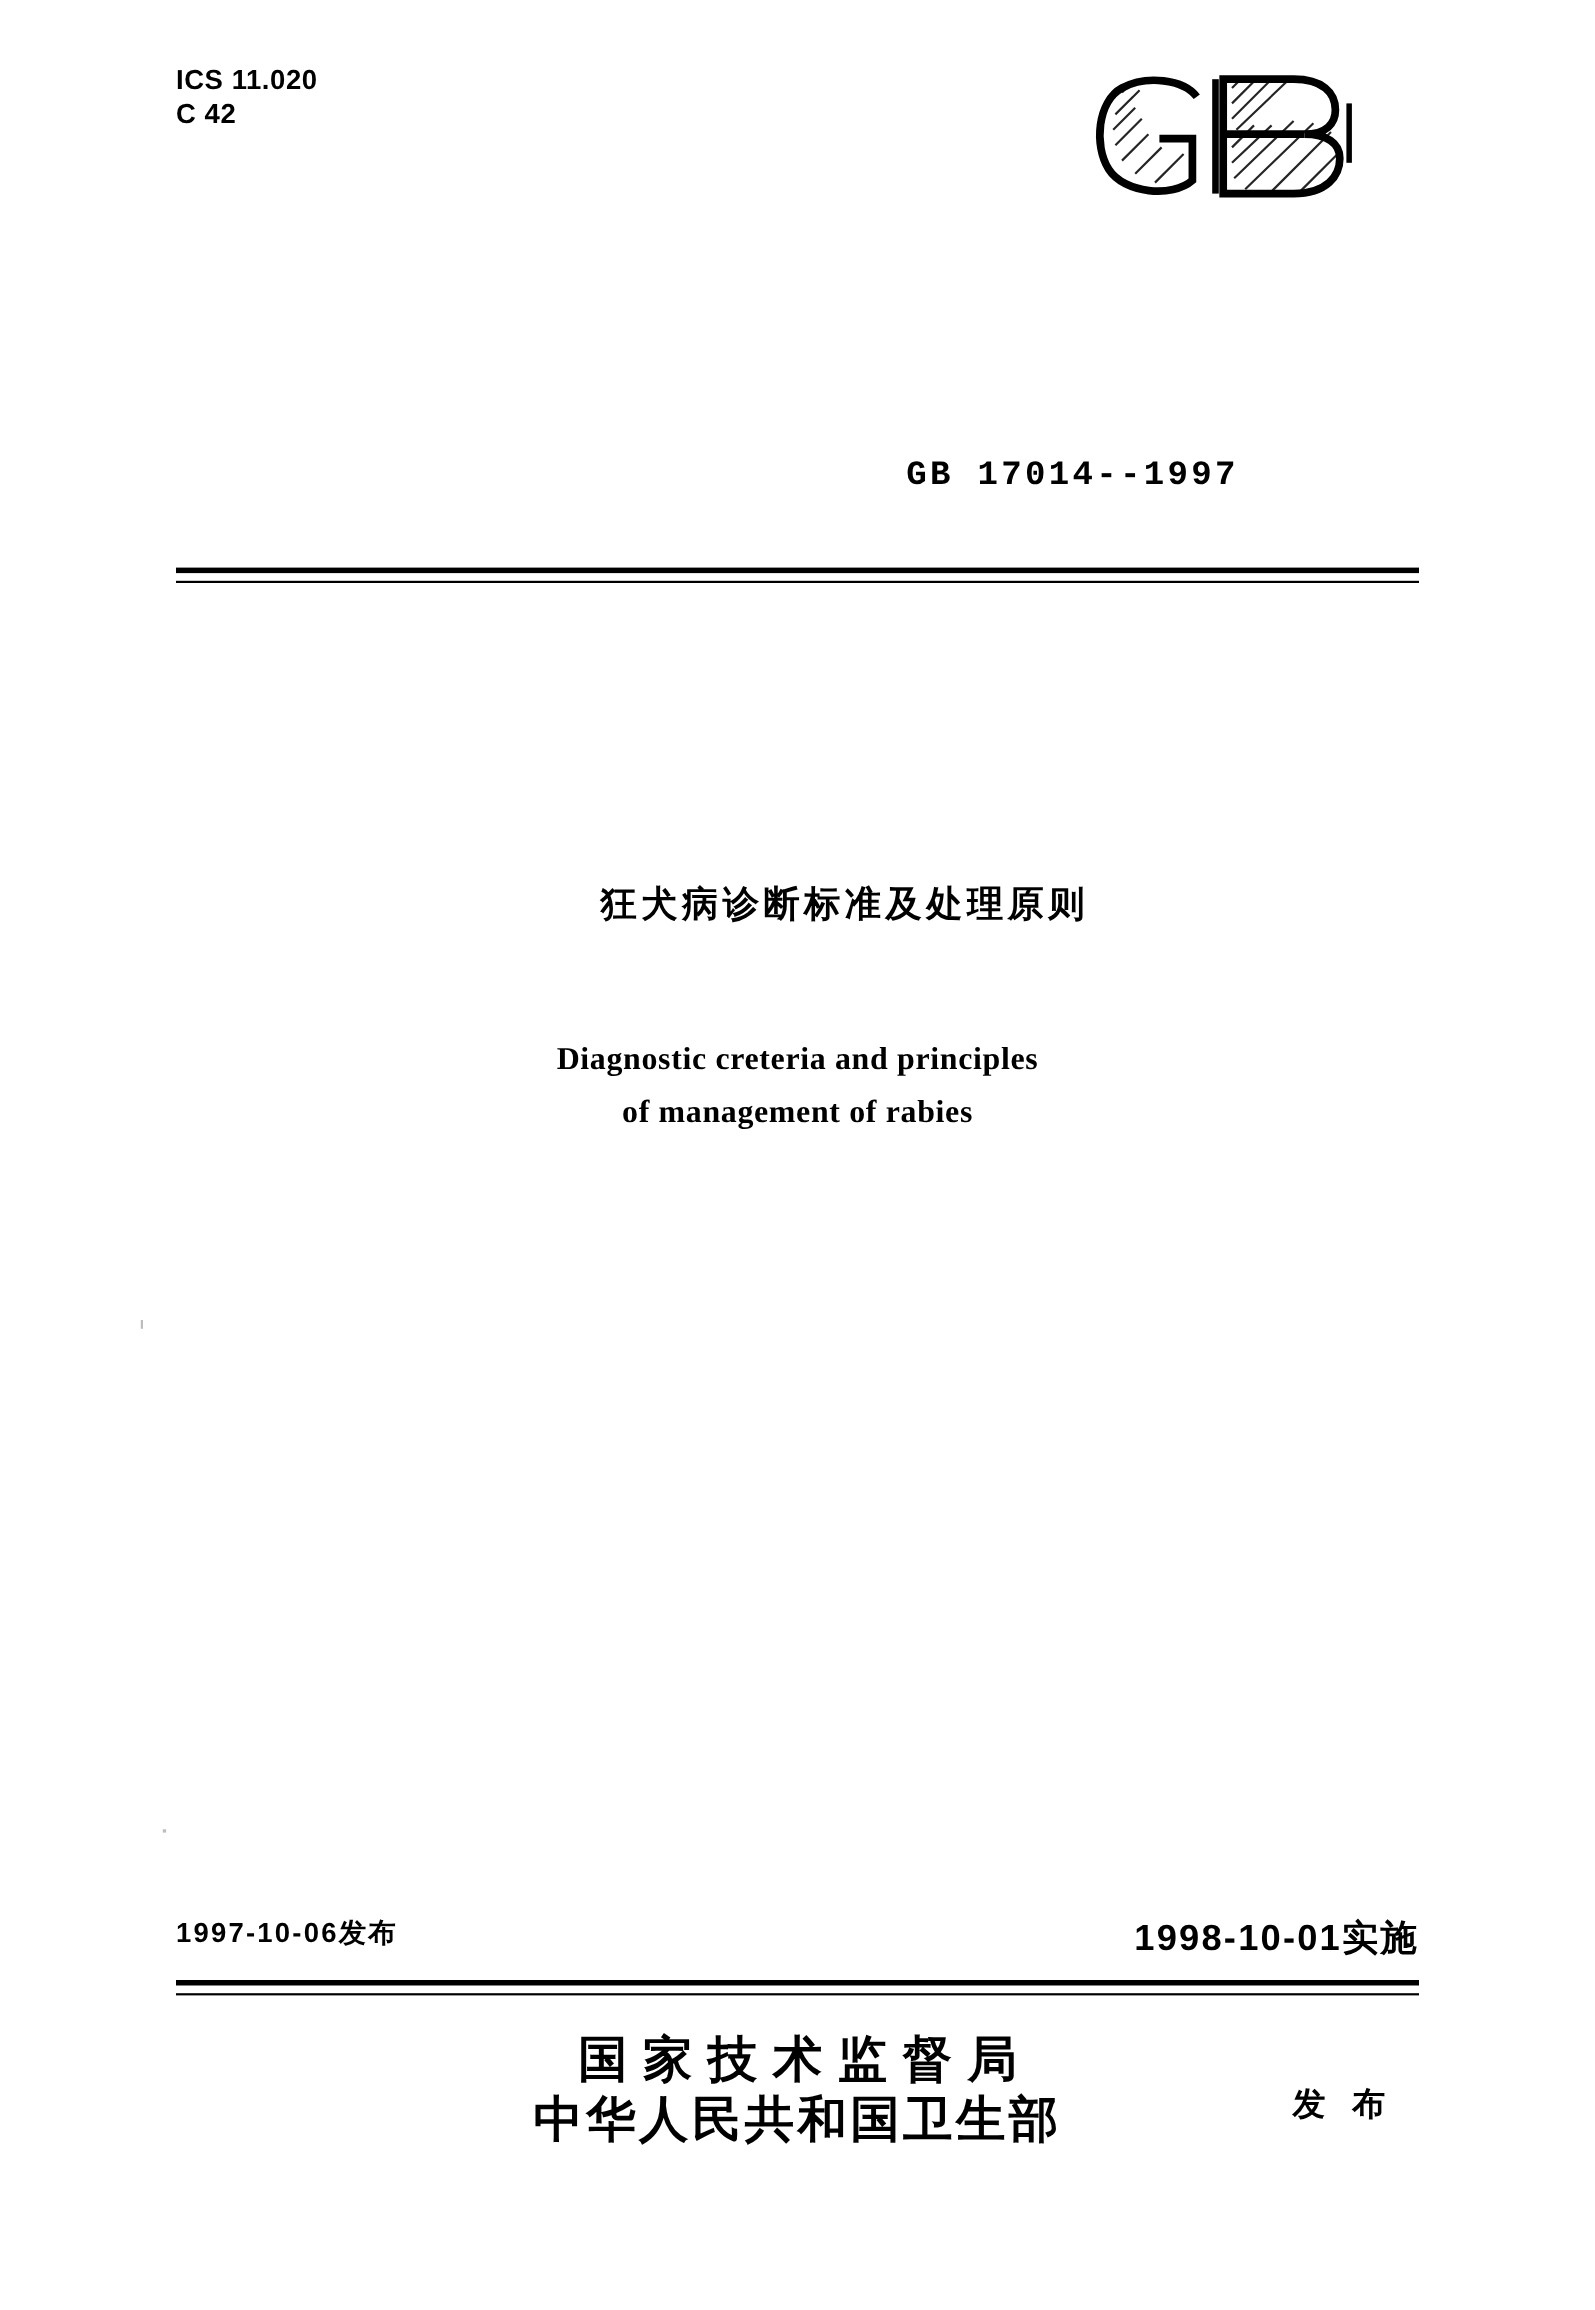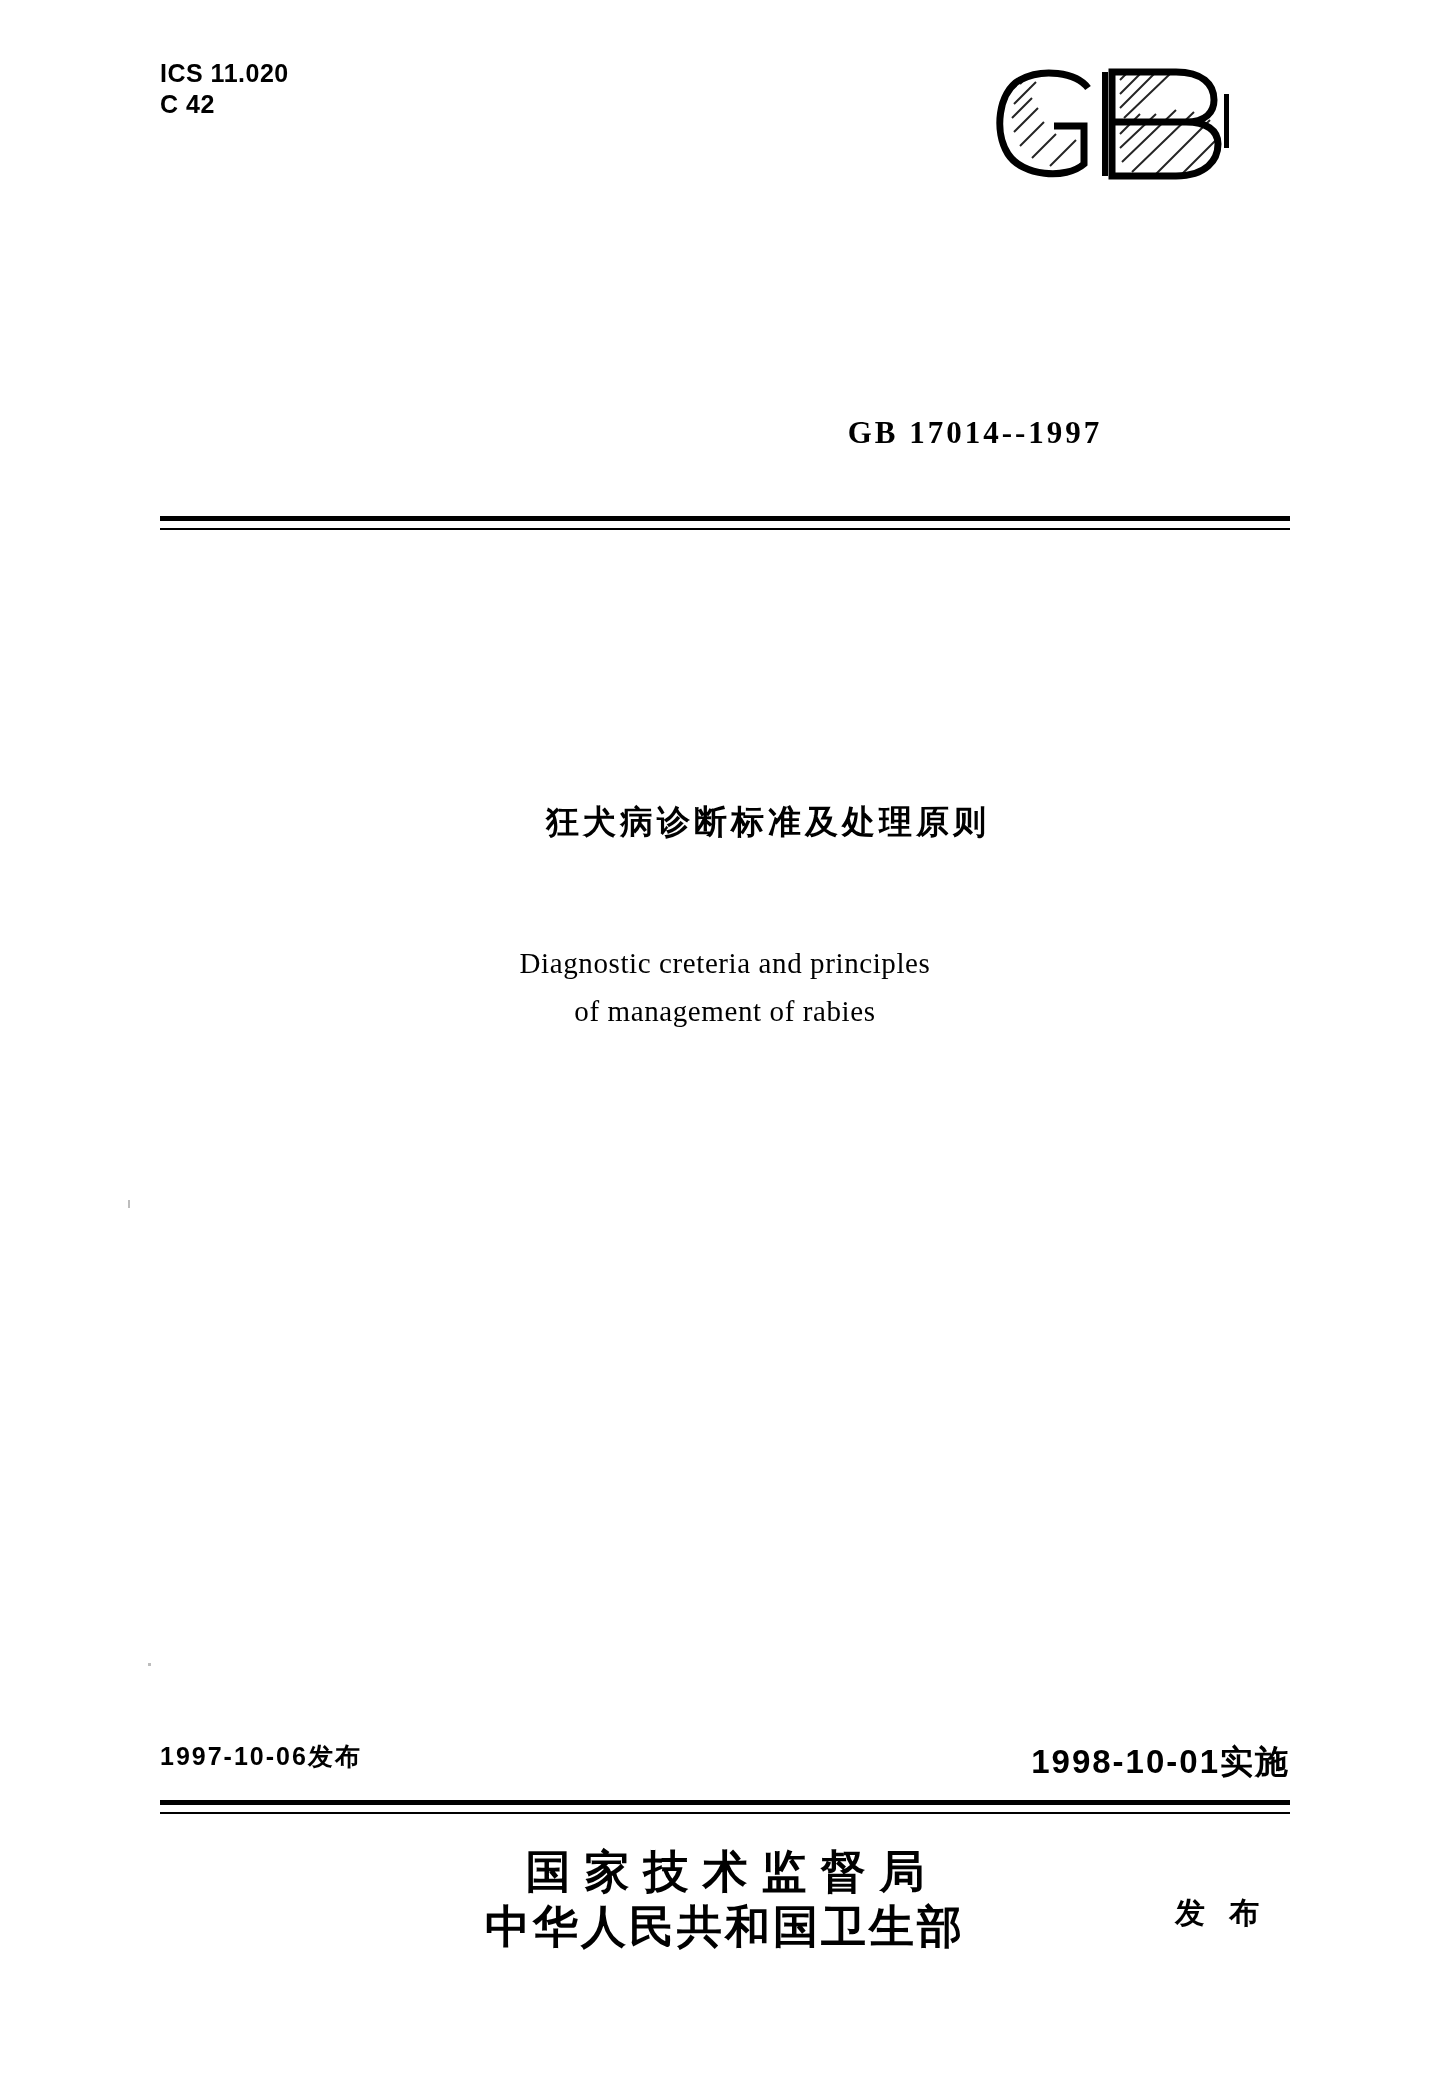--- a/index.html
+++ b/index.html
@@ -61,21 +61,21 @@
     text-indent: 18px;
   }
 
   
   .std-number {
     position: absolute;
     left: 0;
     top: 415px;
     width: 1450px;
     text-align: center;
-    font-family: Liberation Serif, serif;
+    font-family: Liberation Mono, monospace;
     font-weight: bold;
     font-size: 31px;
     letter-spacing: 3px;
     box-sizing: border-box;
   }
   .std-number .num-inner {
     display: inline-block;
     margin-left: 500px;
   }
 
@@ -112,21 +112,21 @@
   }
 
   
   .doc-title-en {
     position: absolute;
     left: 0;
     top: 940px;
     width: 1450px;
     text-align: center;
     font-family: "Liberation Serif", serif;
-    font-weight: normal;
+    font-weight: bold;
     font-size: 29px;
     line-height: 1.65;
     letter-spacing: 0.6px;
   }
 
   
   .dates-row {
     position: absolute;
     left: 160px;
     top: 1740px;

